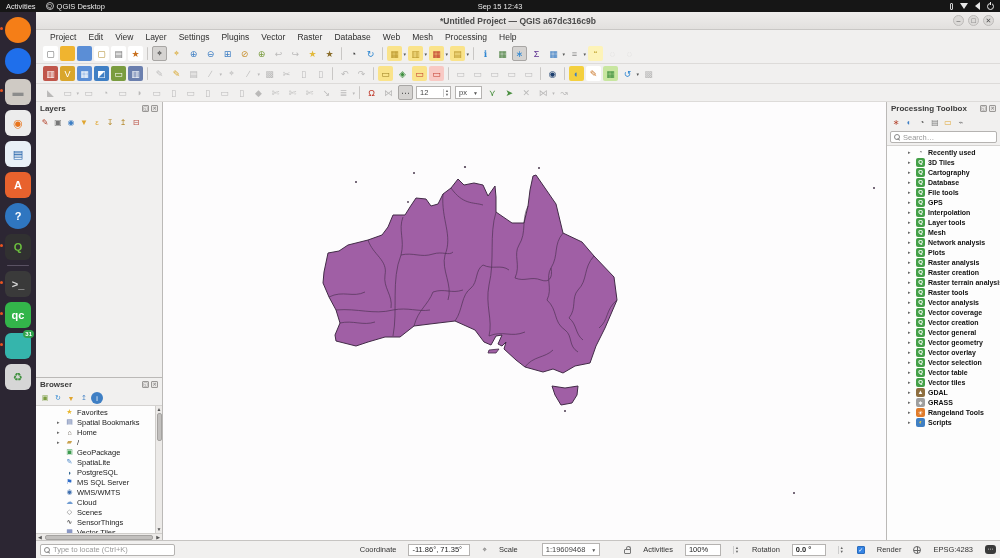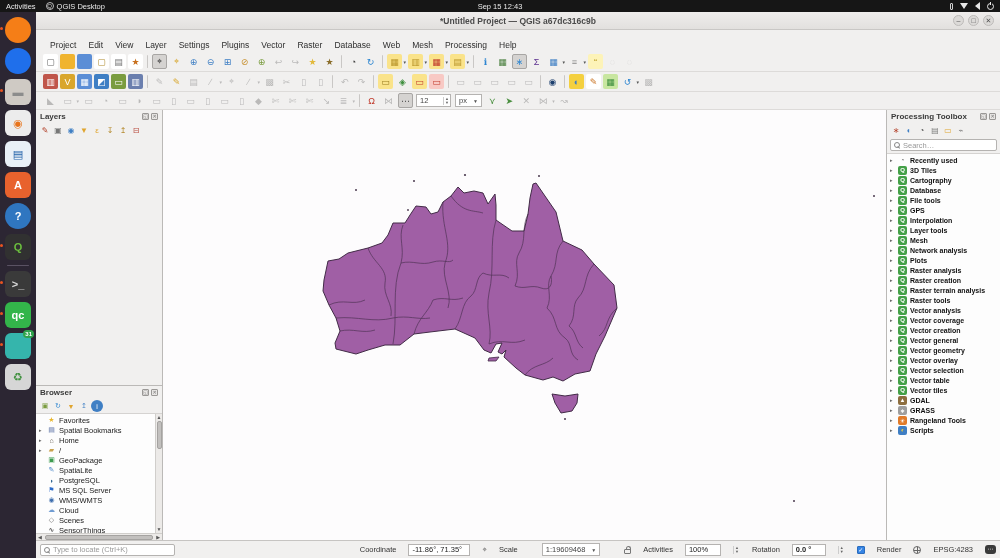--- a/index.html
+++ b/index.html
@@ -37,21 +37,21 @@
 
   
   #window{position:absolute;left:36px;top:12px;width:964px;height:546px;background:#f1f0ef;display:flex;flex-direction:column;}
   #titlebar{height:18px;background:linear-gradient(#efedec,#e2e0de);border-bottom:1px solid #c9c7c5;
     display:flex;align-items:center;position:relative;flex:0 0 auto;}
   #title-text{position:absolute;left:0;right:0;text-align:center;font-size:8.5px;font-weight:bold;color:#4a4a4a;}
   .winbtns{margin-left:auto;display:flex;gap:4px;padding-right:6px;z-index:2;}
   .winbtn{width:11px;height:11px;border-radius:50%;background:#dcdad8;border:1px solid #bdbbb9;color:#555;
     font-size:7px;line-height:9px;text-align:center;}
 
-  #menubar{height:14px;display:flex;align-items:center;padding-left:8px;gap:0;flex:0 0 auto;font-size:8.5px;color:#2e2e2e;margin-top:8px;}
+  #menubar{height:14px;display:flex;align-items:center;padding-left:8px;gap:0;flex:0 0 auto;font-size:8.5px;color:#2e2e2e;}
   .menu-item{padding:0 6px;}
 
   .toolbar{display:flex;align-items:center;padding-left:6px;flex:0 0 auto;border-bottom:1px solid #dddbd9;}
   #toolbar1,#toolbar2{height:20px;}
   #toolbar3{height:18px;}
   .tbi{position:relative;width:15px;height:15px;margin:0 1px;border-radius:2px;display:inline-flex;
     align-items:center;justify-content:center;font-size:9px;flex:0 0 auto;}
   .tbi .car{display:none;font-size:5px;color:#555;position:absolute;right:-4px;top:5px;}
   .tbi.caret{margin-right:5px;}
   .tbi.caret .car{display:block;}
@@ -80,21 +80,21 @@
 
   #layers-panel{height:276px;flex:0 0 auto;border-bottom:1px solid #bbb9b7;}
   #layers-body{flex:1;background:#fdfdfd;border-top:1px solid #d5d3d1;position:relative;}
   #layer-row{height:11px;background:#2f7fd6;color:#fff;display:flex;align-items:center;gap:3px;padding:0 3px;font-size:7.5px;font-weight:bold;}
   .chk{width:7px;height:7px;background:#fff;border:1px solid #888;font-size:6px;line-height:6px;text-align:center;color:#222;}
   .swatch{width:9px;height:7px;border:1px solid #6a3d71;}
 
   #browser-panel{flex:1;min-height:0;}
   #browser-body{flex:1;background:#fdfdfd;border-top:1px solid #d5d3d1;position:relative;overflow:hidden;display:flex;}
   #browser-list{flex:1;overflow:hidden;padding-top:1px;}
-  .tree-row{height:10px;display:flex;align-items:center;gap:3px;padding-left:3px;font-size:7.5px;color:#1a1a1a;white-space:nowrap;}
+  .tree-row{height:10px;display:flex;align-items:center;gap:3px;padding-left:21px;font-size:7.5px;color:#1a1a1a;white-space:nowrap;}
   .tree-exp{width:5px;font-size:5px;color:#666;flex:0 0 auto;}
   .tree-ico{width:9px;height:9px;border-radius:2px;display:inline-flex;align-items:center;justify-content:center;
     font-size:7px;font-weight:bold;flex:0 0 auto;}
   .vscroll{width:7px;background:#eceae8;border-left:1px solid #d0cecb;display:flex;flex-direction:column;align-items:center;flex:0 0 auto;}
   .vscroll .sarr{font-size:5px;color:#555;line-height:7px;}
   .vscroll .sthumb{width:5px;height:28px;background:#c2c0be;border:1px solid #a5a3a1;border-radius:2px;}
   .vscroll .sfill{flex:1;}
   #hscroll{height:7px;background:#eceae8;border-top:1px solid #d0cecb;display:flex;align-items:center;flex:0 0 auto;}
   #hscroll .sarr{font-size:5px;color:#555;padding:0 2px;}
   #hscroll .hthumb{flex:1;height:5px;background:#c2c0be;border:1px solid #a5a3a1;border-radius:2px;margin:0 1px;}

